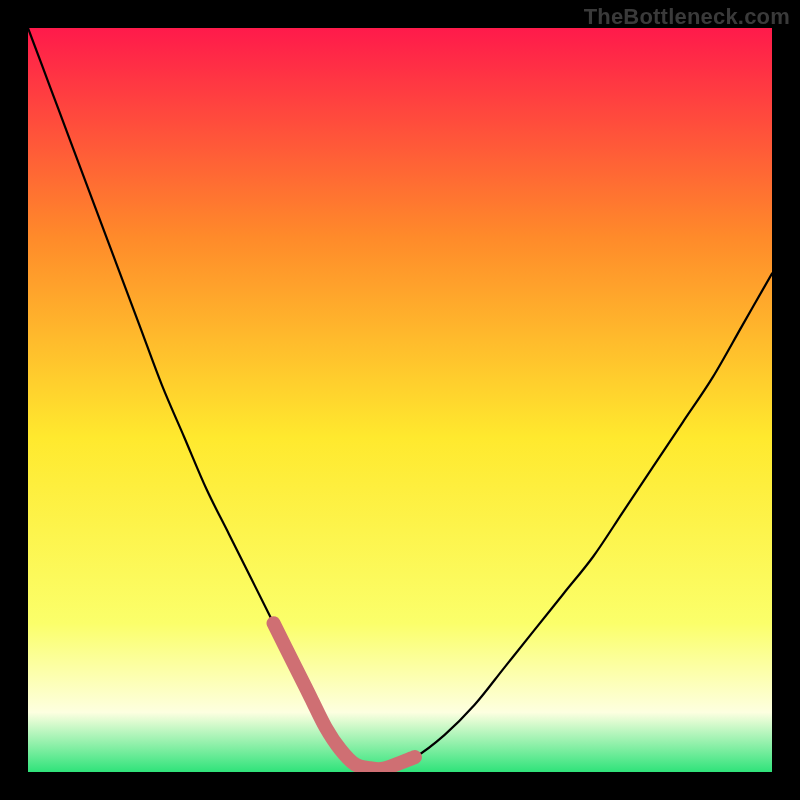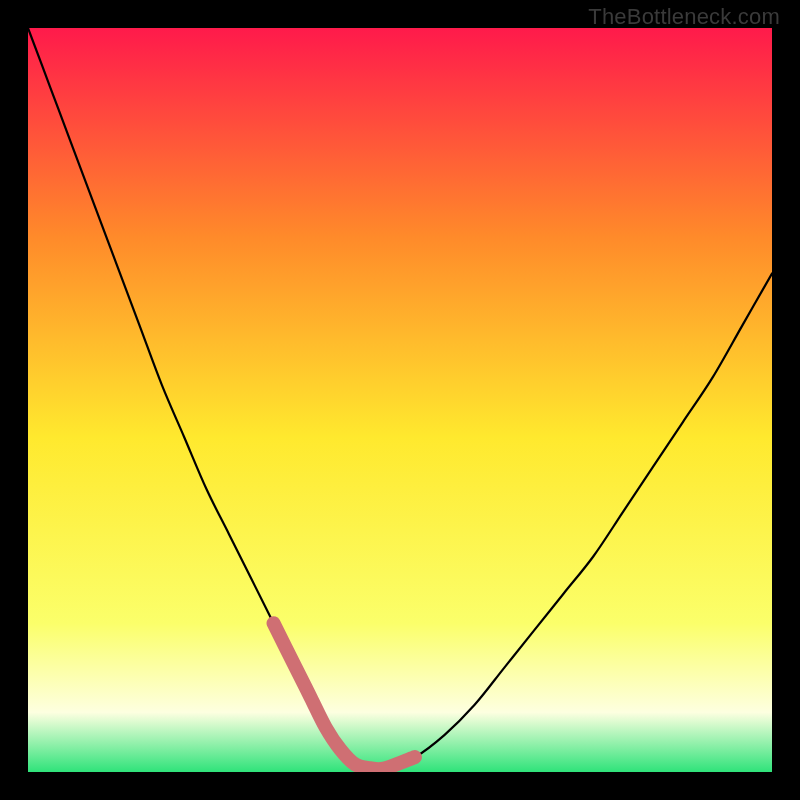--- a/index.html
+++ b/index.html
@@ -13,24 +13,24 @@
   }
   .frame {
     position: relative;
     width: 800px;
     height: 800px;
     background: #000;
   }
   .watermark {
     position: absolute;
     top: 4px;
-    right: 20px;
+    right: 10px;
     color: #3a3a3a;
     font-size: 22px;
-    font-weight: 400;
+    font-weight: 700;
     letter-spacing: 0.2px;
     user-select: none;
   }
   .plot-wrap {
     position: absolute;
     left: 28px;
     top: 28px;
     width: 744px;
     height: 744px;
   }

